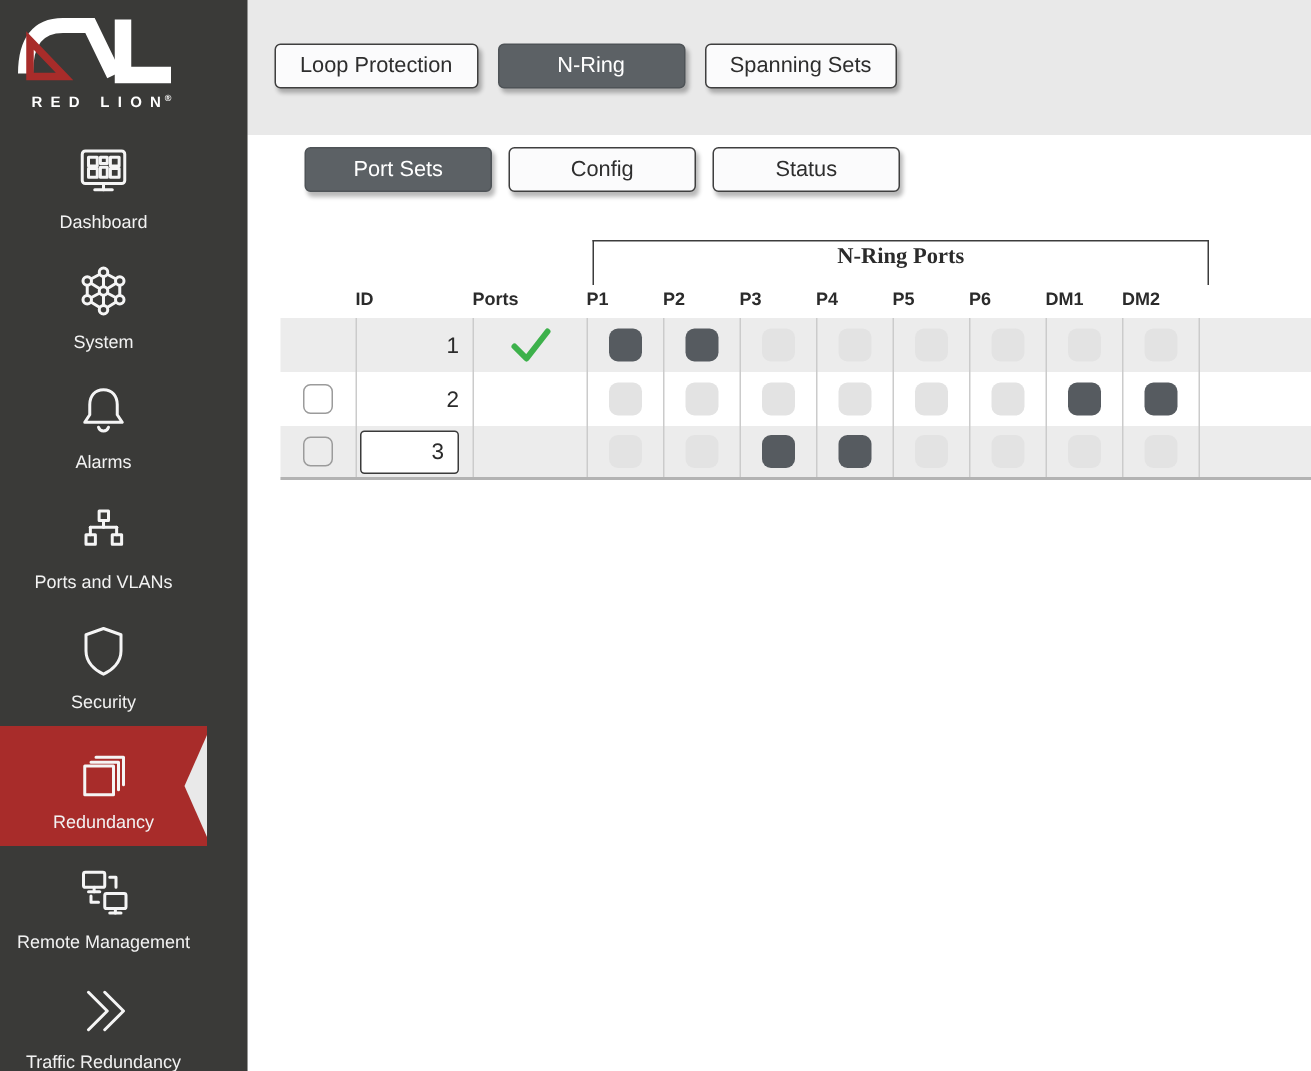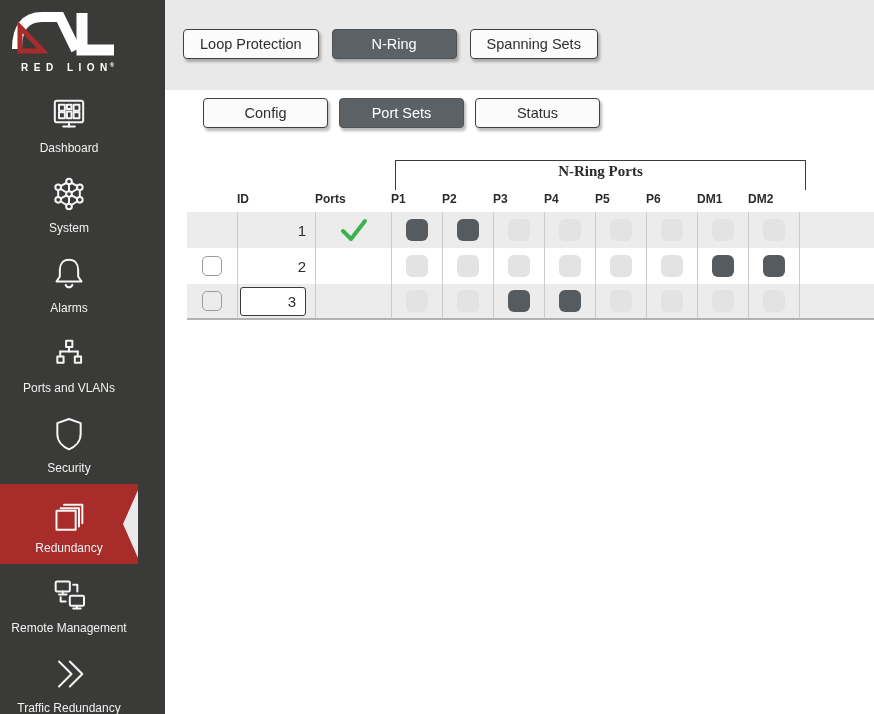--- a/index.html
+++ b/index.html
@@ -216,22 +216,22 @@
 
   <div class="maintabs">
     <div class="btn">Loop Protection</div>
     <div class="btn active">N-Ring</div>
     <div class="btn">Spanning Sets</div>
   </div>
 
   <div class="panel">
 
     <div class="subtabs">
+      <div class="btn active">Port Sets</div>
       <div class="btn">Config</div>
-      <div class="btn active">Port Sets</div>
       <div class="btn">Status</div>
     </div>
 
     <div class="table-wrap">
 
       <div class="group-row">
         <div class="bracket">
           <span class="bracket-label">N-Ring Ports</span>
         </div>
       </div>

